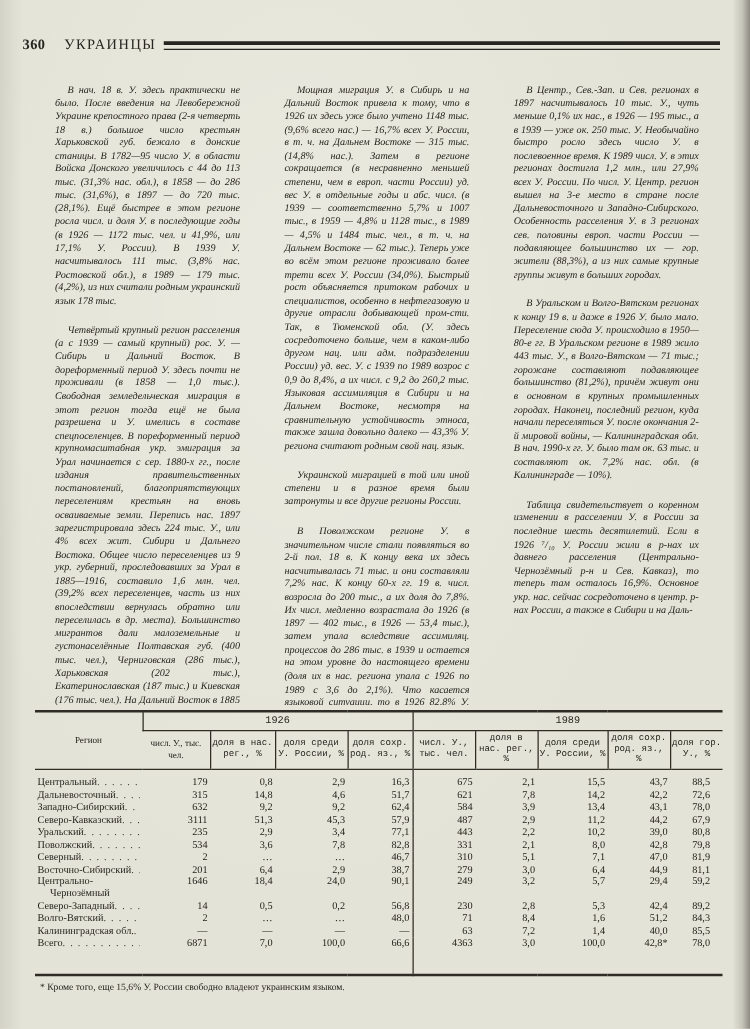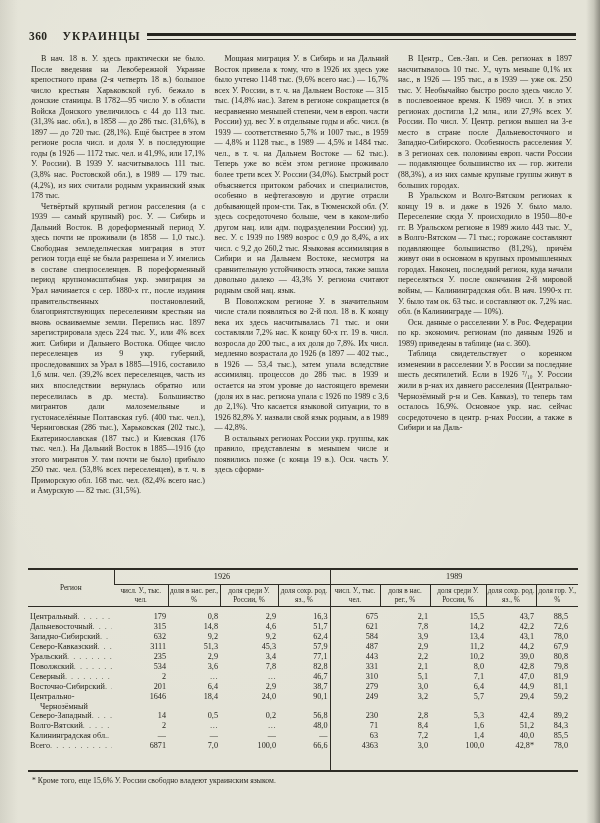--- a/index.html
+++ b/index.html
@@ -14,50 +14,50 @@
     background:
       radial-gradient(ellipse at 40% 30%, rgba(255,255,250,0.25), rgba(0,0,0,0) 60%),
       linear-gradient(90deg, rgba(90,88,76,0.12) 0%, rgba(90,88,76,0) 3%, rgba(90,88,76,0) 100%);
   }
   .edge-shadow{
     position:absolute;top:0;right:0;width:14px;height:100%;pointer-events:none;
     background:linear-gradient(90deg, rgba(80,78,68,0) 0%, rgba(80,78,68,0.20) 55%, rgba(55,53,45,0.50) 100%);
   }
   
   .page-header{
-    position:absolute;top:30px;left:29px;right:24px;
+    position:absolute;top:30px;left:18px;right:24px;
     display:flex;align-items:flex-start;
   }
   .page-num{font-weight:bold;font-size:11.5px;letter-spacing:.4px;}
-  .page-title{font-weight:bold;font-size:11.5px;letter-spacing:1.2px;margin-left:15px;text-align:right;}
+  .page-title{font-weight:normal;font-size:11.5px;letter-spacing:1.2px;margin-left:15px;text-align:right;}
   .header-rule{
     flex:1;margin-left:6px;margin-top:3px;height:3px;
     border-top:3px solid #26251f;border-bottom:1px solid #26251f;
   }
   
   .columns{
     position:absolute;top:54px;left:31px;width:541px;height:510px;
     display:flex;justify-content:space-between;overflow:hidden;
   }
   .col{width:174px;font-size:8.1px;line-height:10.55px;text-align:justify;}
-  .col p{margin:0;text-indent:10px;}
+  .col p{margin:13px;text-indent:10px;font-style:italic;}
   .col p.cont{text-indent:0;}
   
   .table-area{position:absolute;top:568px;left:28px;width:551px;}
   table.census{
     width:550px;border-collapse:collapse;table-layout:fixed;
     border-top:2px solid #2e2c25;border-bottom:2px solid #2e2c25;
   }
   table.census th{
     font-weight:normal;font-size:7.3px;line-height:8.8px;
     text-align:center;vertical-align:middle;padding:2px 1px;
     border-bottom:1px solid #2e2c25;
   }
   table.census th.year{font-size:8.2px;padding:3px 0 2px;}
-  table.census thead th + th{border-left:1px solid #2e2c25;}
+  table.census thead th + th{border-left:1px solid #2e2c25;font-family:Liberation Mono, monospace;}
   table.census th.grp, table.census td.grp{border-left:1.5px solid #2e2c25;}
   table.census td{
     font-size:8.2px;line-height:9.9px;padding:0 2px;vertical-align:top;
   }
   table.census tbody tr:first-child td{padding-top:5px;text-align:right;}
   table.census tbody tr:last-child td{padding-bottom:19px;}
   td.region-cell{padding-left:7px;display:flex;}
   .region-label{padding-left:10px;text-indent:-10px;}
   .leader{flex:1;overflow:hidden;white-space:nowrap;color:#4a483e;}
   .leader::after{content:" . . . . . . . . . . . . . . . . . . .";letter-spacing:1px;}
@@ -76,27 +76,27 @@
   <span class="header-rule"></span>
 </div>
 
 <div class="columns">
   <div class="col">
     <p>В нач. 18 в. У. здесь практически не было. После введения на Левобережной Украине крепостного права (2-я четверть 18 в.) большое число крестьян Харьковской губ. бежало в донские станицы. В 1782—95 число У. в области Войска Донского увеличилось с 44 до 113 тыс. (31,3% нас. обл.), в 1858 — до 286 тыс. (31,6%), в 1897 — до 720 тыс. (28,1%). Ещё быстрее в этом регионе росла числ. и доля У. в последующие годы (в 1926 — 1172 тыс. чел. и 41,9%, или 17,1% У. России). В 1939 У. насчитывалось 111 тыс. (3,8% нас. Ростовской обл.), в 1989 — 179 тыс. (4,2%), из них считали родным украинский язык 178 тыс.</p>
     <p>Четвёртый крупный регион расселения (а с 1939 — самый крупный) рос. У. — Сибирь и Дальний Восток. В дореформенный период У. здесь почти не проживали (в 1858 — 1,0 тыс.). Свободная земледельческая миграция в этот регион тогда ещё не была разрешена и У. имелись в составе спецпоселенцев. В пореформенный период крупномасштабная укр. эмиграция за Урал начинается с сер. 1880-х гг., после издания правительственных постановлений, благоприятствующих переселениям крестьян на вновь осваиваемые земли. Перепись нас. 1897 зарегистрировала здесь 224 тыс. У., или 4% всех жит. Сибири и Дальнего Востока. Общее число переселенцев из 9 укр. губерний, проследовавших за Урал в 1885—1916, составило 1,6 млн. чел. (39,2% всех переселенцев, часть из них впоследствии вернулась обратно или переселилась в др. места). Большинство мигрантов дали малоземельные и густонаселённые Полтавская губ. (400 тыс. чел.), Черниговская (286 тыс.), Харьковская (202 тыс.), Екатеринославская (187 тыс.) и Киевская (176 тыс. чел.). На Дальний Восток в 1885—1916 (до этого мигрантов У. там почти не было) прибыло 250 тыс. чел. (53,8% всех переселенцев), в т. ч. в Приморскую обл. 168 тыс. чел. (82,4% всего нас.) и Амурскую — 82 тыс. (31,5%).</p>
   </div>
   <div class="col">
     <p>Мощная миграция У. в Сибирь и на Дальний Восток привела к тому, что в 1926 их здесь уже было учтено 1148 тыс. (9,6% всего нас.) — 16,7% всех У. России, в т. ч. на Дальнем Востоке — 315 тыс. (14,8% нас.). Затем в регионе сокращается (в несравненно меньшей степени, чем в европ. части России) уд. вес У. в отдельные годы и абс. числ. (в 1939 — соответственно 5,7% и 1007 тыс., в 1959 — 4,8% и 1128 тыс., в 1989 — 4,5% и 1484 тыс. чел., в т. ч. на Дальнем Востоке — 62 тыс.). Теперь уже во всём этом регионе проживало более трети всех У. России (34,0%). Быстрый рост объясняется притоком рабочих и специалистов, особенно в нефтегазовую и другие отрасли добывающей пром-сти. Так, в Тюменской обл. (У. здесь сосредоточено больше, чем в каком-либо другом нац. или адм. подразделении России) уд. вес. У. с 1939 по 1989 возрос с 0,9 до 8,4%, а их числ. с 9,2 до 260,2 тыс. Языковая ассимиляция в Сибири и на Дальнем Востоке, несмотря на сравнительную устойчивость этноса, также зашла довольно далеко — 43,3% У. региона считают родным свой нац. язык.</p>
+    <p>Украинской миграцией в той или иной степени и в разное время были затронуты и все другие регионы России.</p>
     <p>В Поволжском регионе У. в значительном числе стали появляться во 2-й пол. 18 в. К концу века их здесь насчитывалась 71 тыс. и они составляли 7,2% нас. К концу 60-х гг. 19 в. числ. возросла до 200 тыс., а их доля до 7,8%. Их числ. медленно возрастала до 1926 (в 1897 — 402 тыс., в 1926 — 53,4 тыс.), затем упала вследствие ассимиляц. процессов до 286 тыс. в 1939 и остается на этом уровне до настоящего времени (доля их в нас. региона упала с 1926 по 1989 с 3,6 до 2,1%). Что касается языковой ситуации, то в 1926 82,8% У. назвали свой язык родным, а в 1989 — 42,8%.</p>
     <p>В остальных регионах России укр. группы, как правило, представлены в меньшем числе и появились позже (с конца 19 в.). Осн. часть У. здесь сформи-</p>
   </div>
   <div class="col">
     <p>В Центр., Сев.-Зап. и Сев. регионах в 1897 насчитывалось 10 тыс. У., чуть меньше 0,1% их нас., в 1926 — 195 тыс., а в 1939 — уже ок. 250 тыс. У. Необычайно быстро росло здесь число У. в послевоенное время. К 1989 числ. У. в этих регионах достигла 1,2 млн., или 27,9% всех У. России. По числ. У. Центр. регион вышел на 3-е место в стране после Дальневосточного и Западно-Сибирского. Особенность расселения У. в 3 регионах сев. половины европ. части России — подавляющее большинство их — гор. жители (88,3%), а из них самые крупные группы живут в больших городах.</p>
     <p>В Уральском и Волго-Вятском регионах к концу 19 в. и даже в 1926 У. было мало. Переселение сюда У. происходило в 1950—80-е гг. В Уральском регионе в 1989 жило 443 тыс. У., в Волго-Вятском — 71 тыс.; горожане составляют подавляющее большинство (81,2%), причём живут они в основном в крупных промышленных городах. Наконец, последний регион, куда начали переселяться У. после окончания 2-й мировой войны, — Калининградская обл. В нач. 1990-х гг. У. было там ок. 63 тыс. и составляют ок. 7,2% нас. обл. (в Калининграде — 10%).</p>
-    <p>Осн. данные о расселении У. в Рос. Федерации по кр. экономич. регионам (по данным 1926 и 1989) приведены в таблице (на с. 360).</p>
     <p>Таблица свидетельствует о коренном изменении в расселении У. в России за последние шесть десятилетий. Если в 1926 ⁷/₁₀ У. России жили в р-нах их давнего расселения (Центрально-Чернозёмный р-н и Сев. Кавказ), то теперь там осталось 16,9%. Основное укр. нас. сейчас сосредоточено в центр. р-нах России, а также в Сибири и на Даль-</p>
   </div>
 </div>
 
 <div class="table-area">
   <table class="census">
     <colgroup>
       <col style="width:86px">
         <col style="width:54px">
         <col style="width:52px">

